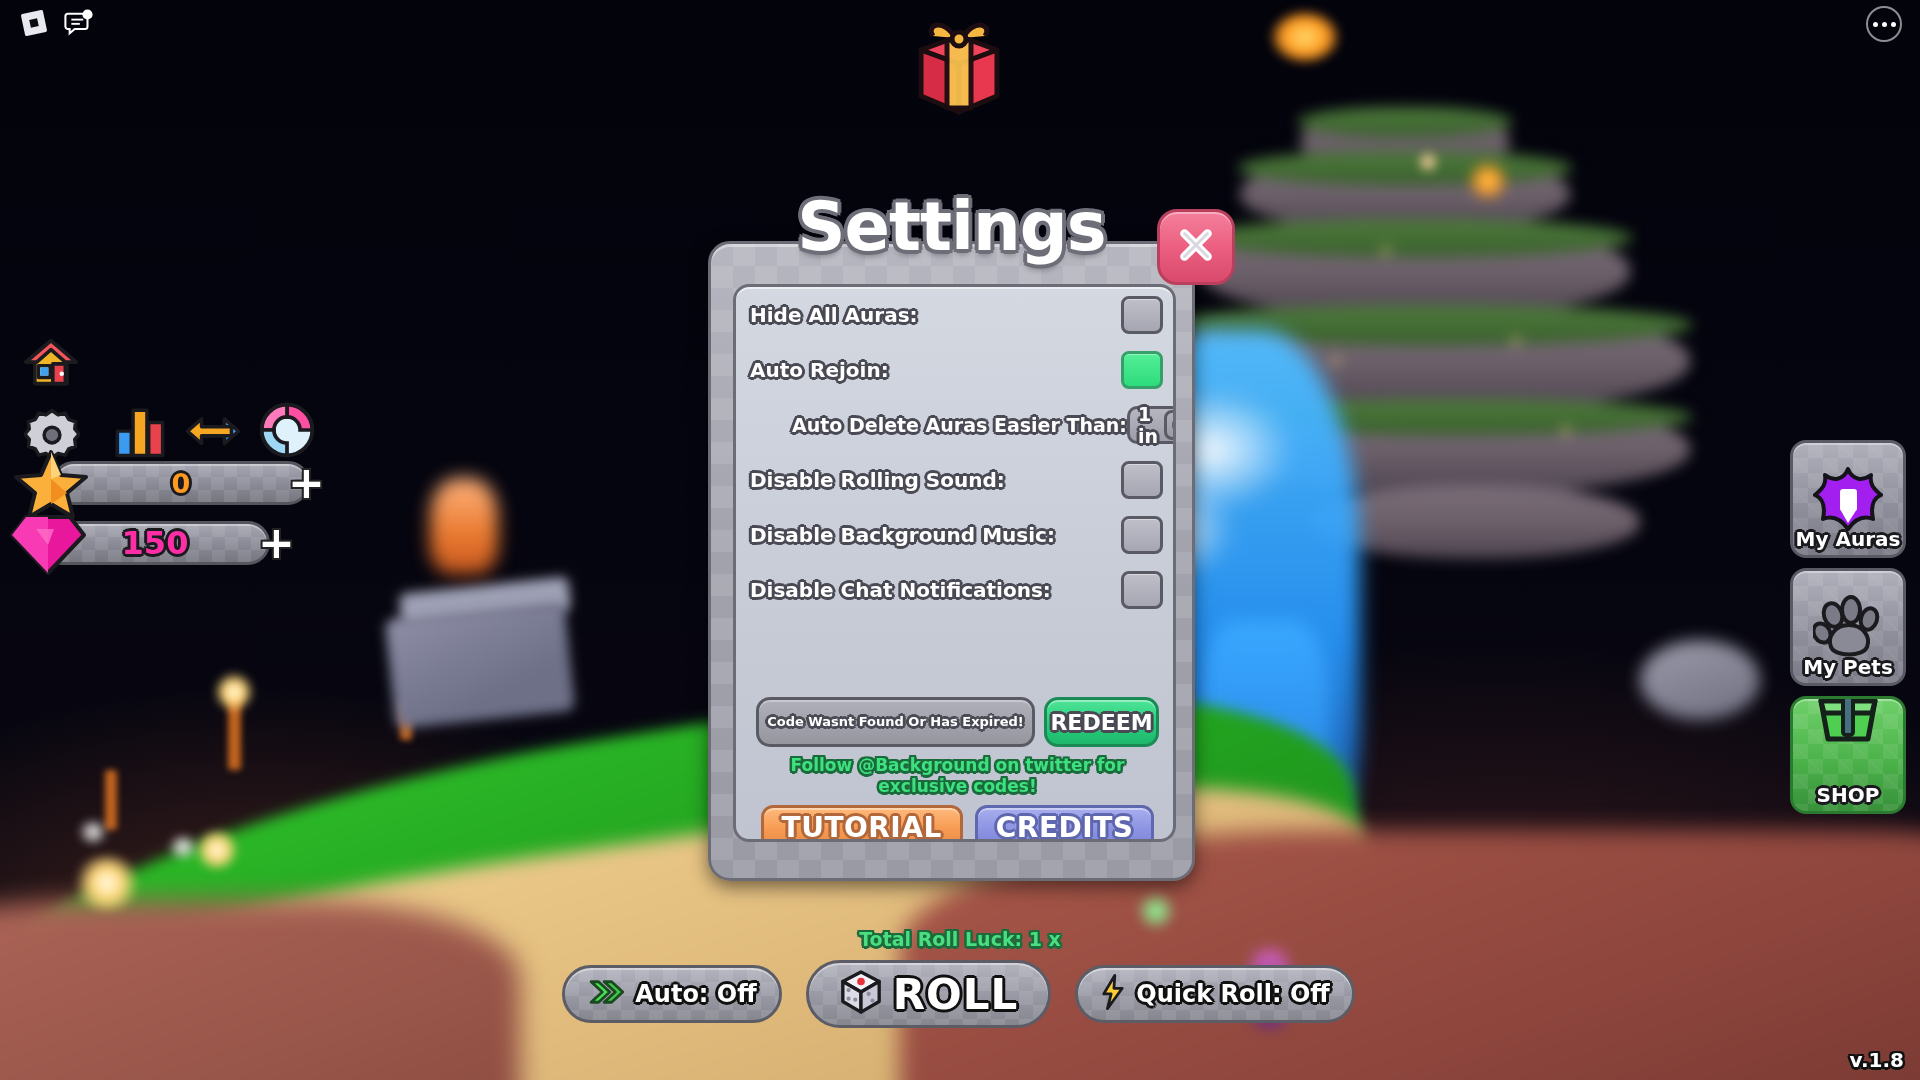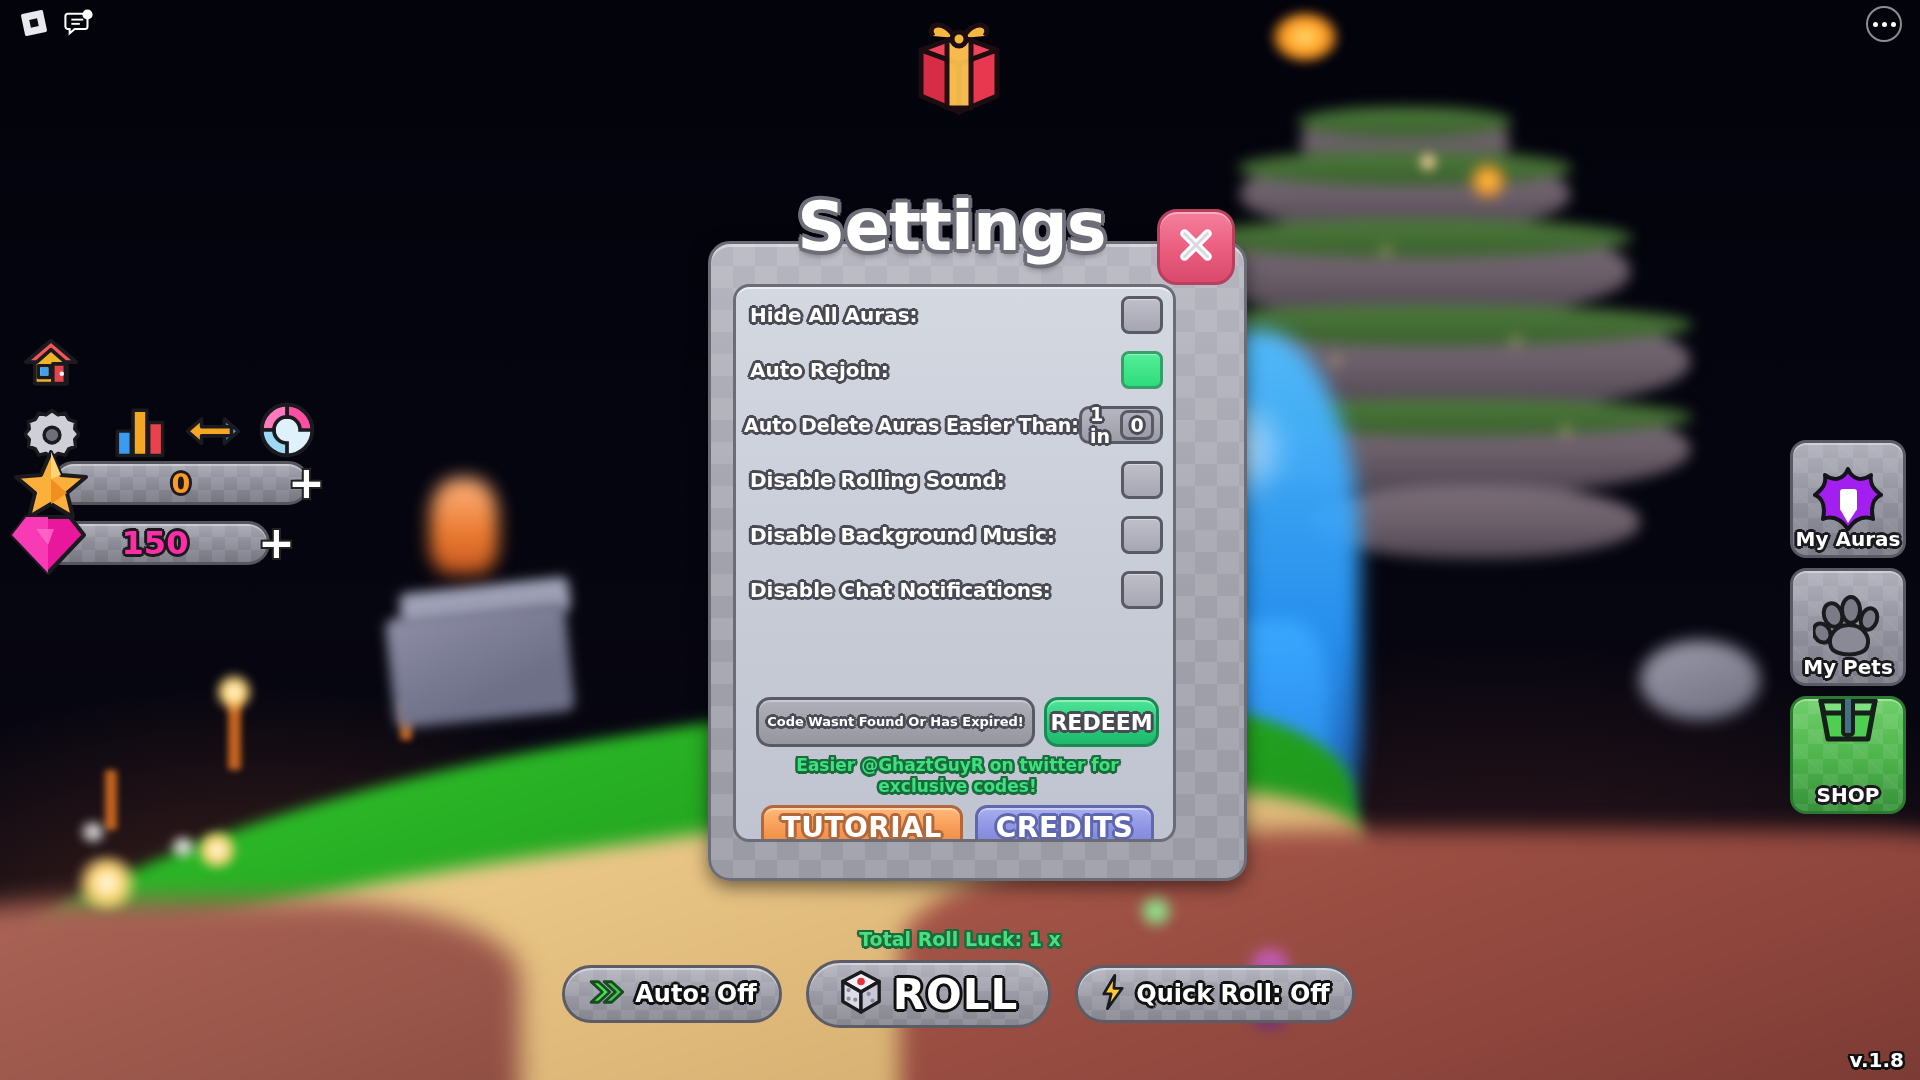--- a/index.html
+++ b/index.html
@@ -235,21 +235,21 @@
   .side-btn.shop {
     background:linear-gradient(180deg,#6fd06a 0%, #4cb24a 55%, #37913a 100%);
     border-color:#2b7a2f;
     gap:44px;
   }
   .side-icon { position:relative; width:70px; height:66px; margin-bottom:-6px; }
   .side-label { position:relative; font-size:20px; font-weight:bold; }
 
   
   #settings-panel {
-    position:absolute; left:708px; top:241px; width:539px; height:640px;
+    position:absolute; left:708px; top:241px; width:487px; height:640px;
     border-radius:22px;
     background:linear-gradient(180deg,#b6b6c0 0%, #a2a2ad 50%, #9a9aa5 100%);
     border:3px solid #6c6c77;
     box-shadow:inset 0 3px 0 rgba(255,255,255,.4), 0 6px 18px rgba(0,0,0,.5);
     overflow:hidden;
   }
   #settings-panel::before{
     content:""; position:absolute; inset:0;
     background-image:
       linear-gradient(45deg, rgba(255,255,255,.10) 25%, transparent 25%, transparent 75%, rgba(255,255,255,.10) 75%),
@@ -647,21 +647,21 @@
     <div class="setting-row">
       <span class="setting-label gtxt">Hide All Auras:</span>
       <span class="checkbox"></span>
     </div>
 
     <div class="setting-row">
       <span class="setting-label gtxt">Auto Rejoin:</span>
       <span class="checkbox on"></span>
     </div>
 
-    <div class="setting-row" style="padding-left:8px;">
+    <div class="setting-row" style="padding-left:8px;margin-left:48px;">
       <span class="setting-label gtxt" style="font-size:19px;">Auto Delete Auras Easier Than:</span>
       <span class="numfield">
         <span class="pre gtxt">1 in</span>
         <span class="val gtxt">0</span>
       </span>
     </div>
 
     <div class="setting-row">
       <span class="setting-label gtxt">Disable Rolling Sound:</span>
       <span class="checkbox"></span>
@@ -680,21 +680,21 @@
 
     <div id="redeem-row">
       <div id="code-input" placeholder="Enter Code">
         <span class="gtxt">Code Wasnt Found Or Has Expired!</span>
       </div>
       <div id="redeem-button">
         <span class="gtxt">REDEEM</span>
       </div>
     </div>
 
-    <div id="twitter-note">Easier @GhaztGuyR on twitter for exclusive codes!</div>
+    <div id="twitter-note">Follow @Background on twitter for exclusive codes!</div>
 
     <div id="bottom-buttons">
       <div class="wide-btn btn-tutorial">
         <span>TUTORIAL</span>
       </div>
       <div class="wide-btn btn-credits">
         <span>CREDITS</span>
       </div>
     </div>
 

